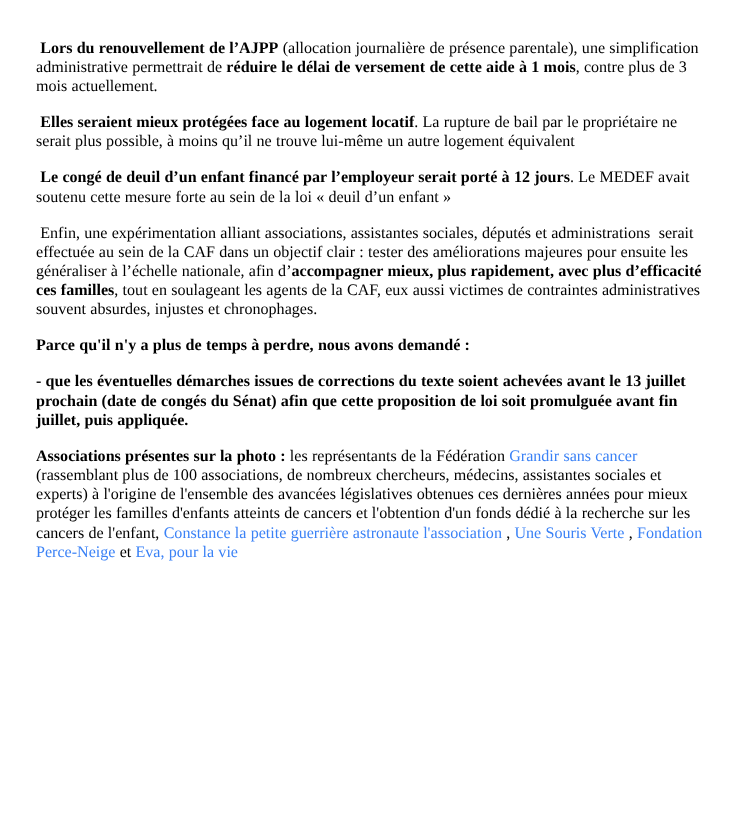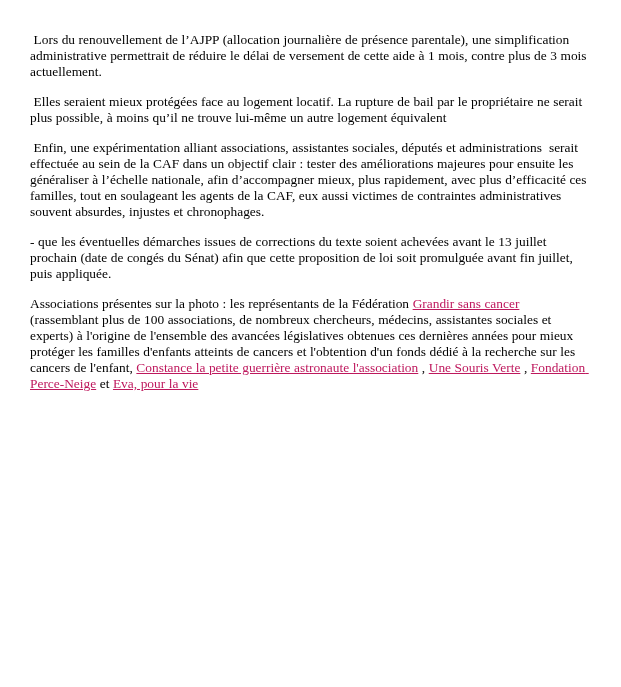--- a/index.html
+++ b/index.html
@@ -19,31 +19,32 @@
     overflow: hidden;
   }
   .para {
     margin: 0 0 14px 0;
     font-size: 13.4px;
     line-height: 16px;
     white-space: pre-wrap;
     word-spacing: 0.2px;
   }
   .run { color: #000000; }
-  .run.bold { font-weight: normal; }
+  .run.bold { font-weight: bold; }
   .run.link {
-    color: #be185d;
-    text-decoration: underline;
+    color: #3b82f6;
     cursor: pointer;
   }
 </style>
 </head>
 <body>
 
 <div class="page">
   <div>
       <p class="para"><span class="run bold"> Lors du renouvellement de l’AJPP</span><span class="run regular"> (allocation journalière de présence parentale), une simplification administrative permettrait de </span><span class="run bold">réduire le délai de versement de cette aide à 1 mois</span><span class="run regular">, contre plus de 3 mois actuellement.</span></p>
       <p class="para"><span class="run bold"> Elles seraient mieux protégées face au logement locatif</span><span class="run regular">. La rupture de bail par le propriétaire ne serait plus possible, à moins qu’il ne trouve lui-même un autre logement équivalent</span></p>
+      <p class="para"><span class="run bold"> Le congé de deuil d’un enfant financé par l’employeur serait porté à 12 jours</span><span class="run regular">. Le MEDEF avait soutenu cette mesure forte au sein de la loi « deuil d’un enfant »</span></p>
       <p class="para"><span class="run regular"> Enfin, une expérimentation alliant associations, assistantes sociales, députés et administrations  serait effectuée au sein de la CAF dans un objectif clair : tester des améliorations majeures pour ensuite les généraliser à l’échelle nationale, afin d’</span><span class="run bold">accompagner mieux, plus rapidement, avec plus d’efficacité ces familles</span><span class="run regular">, tout en soulageant les agents de la CAF, eux aussi victimes de contraintes administratives souvent absurdes, injustes et chronophages.</span></p>
+      <p class="para"><span class="run bold">Parce qu'il n'y a plus de temps à perdre, nous avons demandé :</span></p>
       <p class="para"><span class="run bold">- que les éventuelles démarches issues de corrections du texte soient achevées avant le 13 juillet prochain (date de congés du Sénat) afin que cette proposition de loi soit promulguée avant fin juillet, puis appliquée.</span></p>
       <p class="para"><span class="run bold">Associations présentes sur la photo :</span><span class="run regular"> les représentants de la Fédération </span><a class="run link">Grandir sans cancer</a><span class="run regular"> (rassemblant plus de 100 associations, de nombreux chercheurs, médecins, assistantes sociales et experts) à l'origine de l'ensemble des avancées législatives obtenues ces dernières années pour mieux protéger les familles d'enfants atteints de cancers et l'obtention d'un fonds dédié à la recherche sur les cancers de l'enfant, </span><a class="run link">Constance la petite guerrière astronaute l'association</a><span class="run regular"> , </span><a class="run link">Une Souris Verte</a><span class="run regular"> , </span><a class="run link">Fondation Perce-Neige</a><span class="run regular"> et </span><a class="run link">Eva, pour la vie</a></p>
     </div>
 </div>
 
 </body></html>

